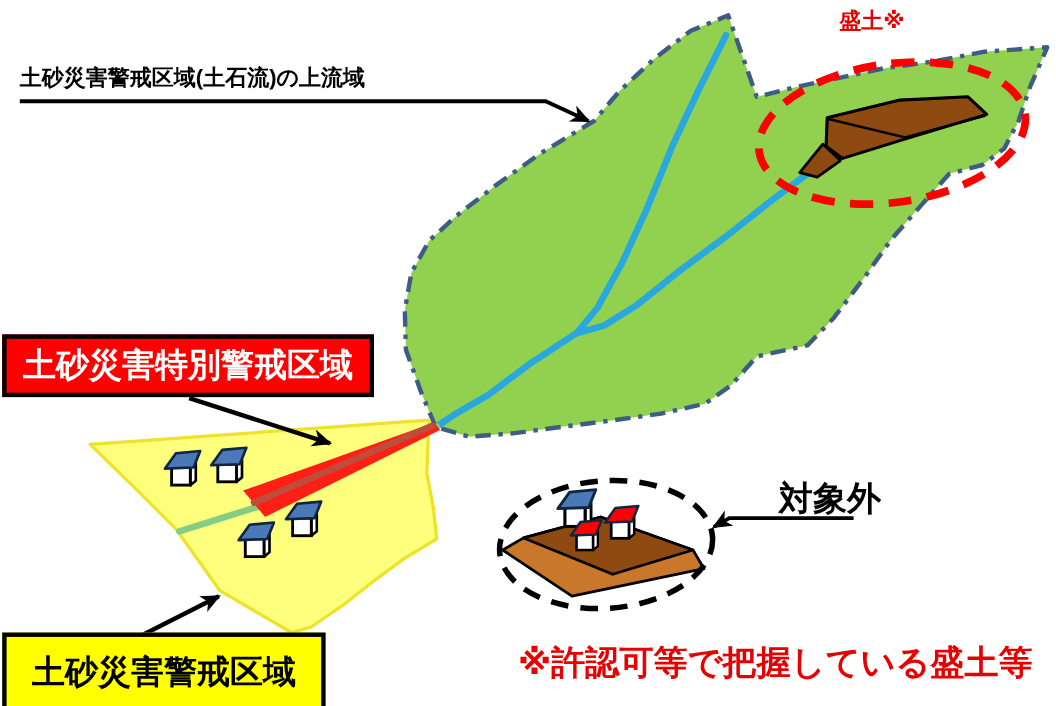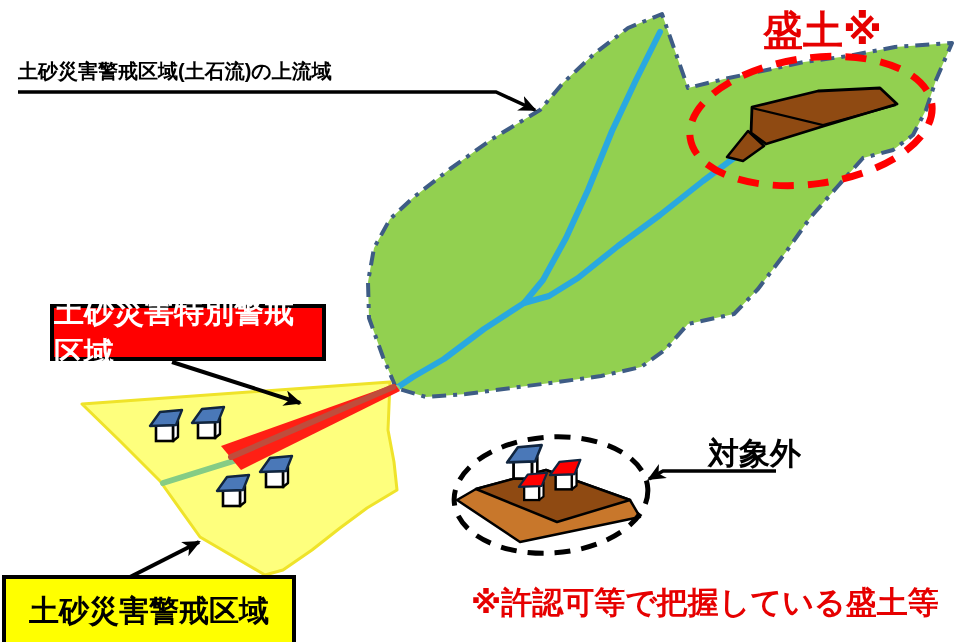--- a/index.html
+++ b/index.html
@@ -4,26 +4,26 @@
 <style>
   html,body{margin:0;padding:0;}
   body{
     width:960px;height:642px;position:relative;overflow:hidden;
     background:#ffffff;
     font-family:"Liberation Sans","DejaVu Sans",sans-serif;
   }
   #scene{position:absolute;left:0;top:0;width:960px;height:642px;}
   .lbl{position:absolute;font-weight:bold;white-space:nowrap;line-height:1.1;}
   #upstream-title{left:18px;top:60px;font-size:20px;color:#000;}
-  #embankment-callout{left:763px;top:8px;font-size:40px;color:#e60000;}
+  #embankment-callout{left:763px;top:8px;font-size:20px;color:#e60000;}
   .box-label{
     position:absolute;display:flex;align-items:center;justify-content:center;
     font-weight:bold;box-sizing:border-box;border:4px solid #000;
   }
-  #special-zone-box{left:2px;top:304px;width:276px;height:57px;background:#ff0000;color:#fff;font-size:30px;margin-left:48px;}
+  #special-zone-box{left:2px;top:304px;width:338px;height:57px;background:#ff0000;color:#fff;font-size:30px;}
   #warning-zone-box{left:2px;top:575px;width:294px;height:73px;background:#ffff00;color:#000;font-size:30px;}
   #excluded-callout{left:708px;top:437px;font-size:31px;color:#000;}
   #footnote{left:471px;top:586px;font-size:31px;color:#e60000;text-align:right;}
 </style>
 </head>
 <body>
 
 <svg id="scene" width="960" height="642" viewBox="0 0 960 642" xmlns="http://www.w3.org/2000/svg">
   <defs>
     <marker id="ah" markerUnits="userSpaceOnUse" markerWidth="22" markerHeight="18" refX="16" refY="8" orient="auto">

